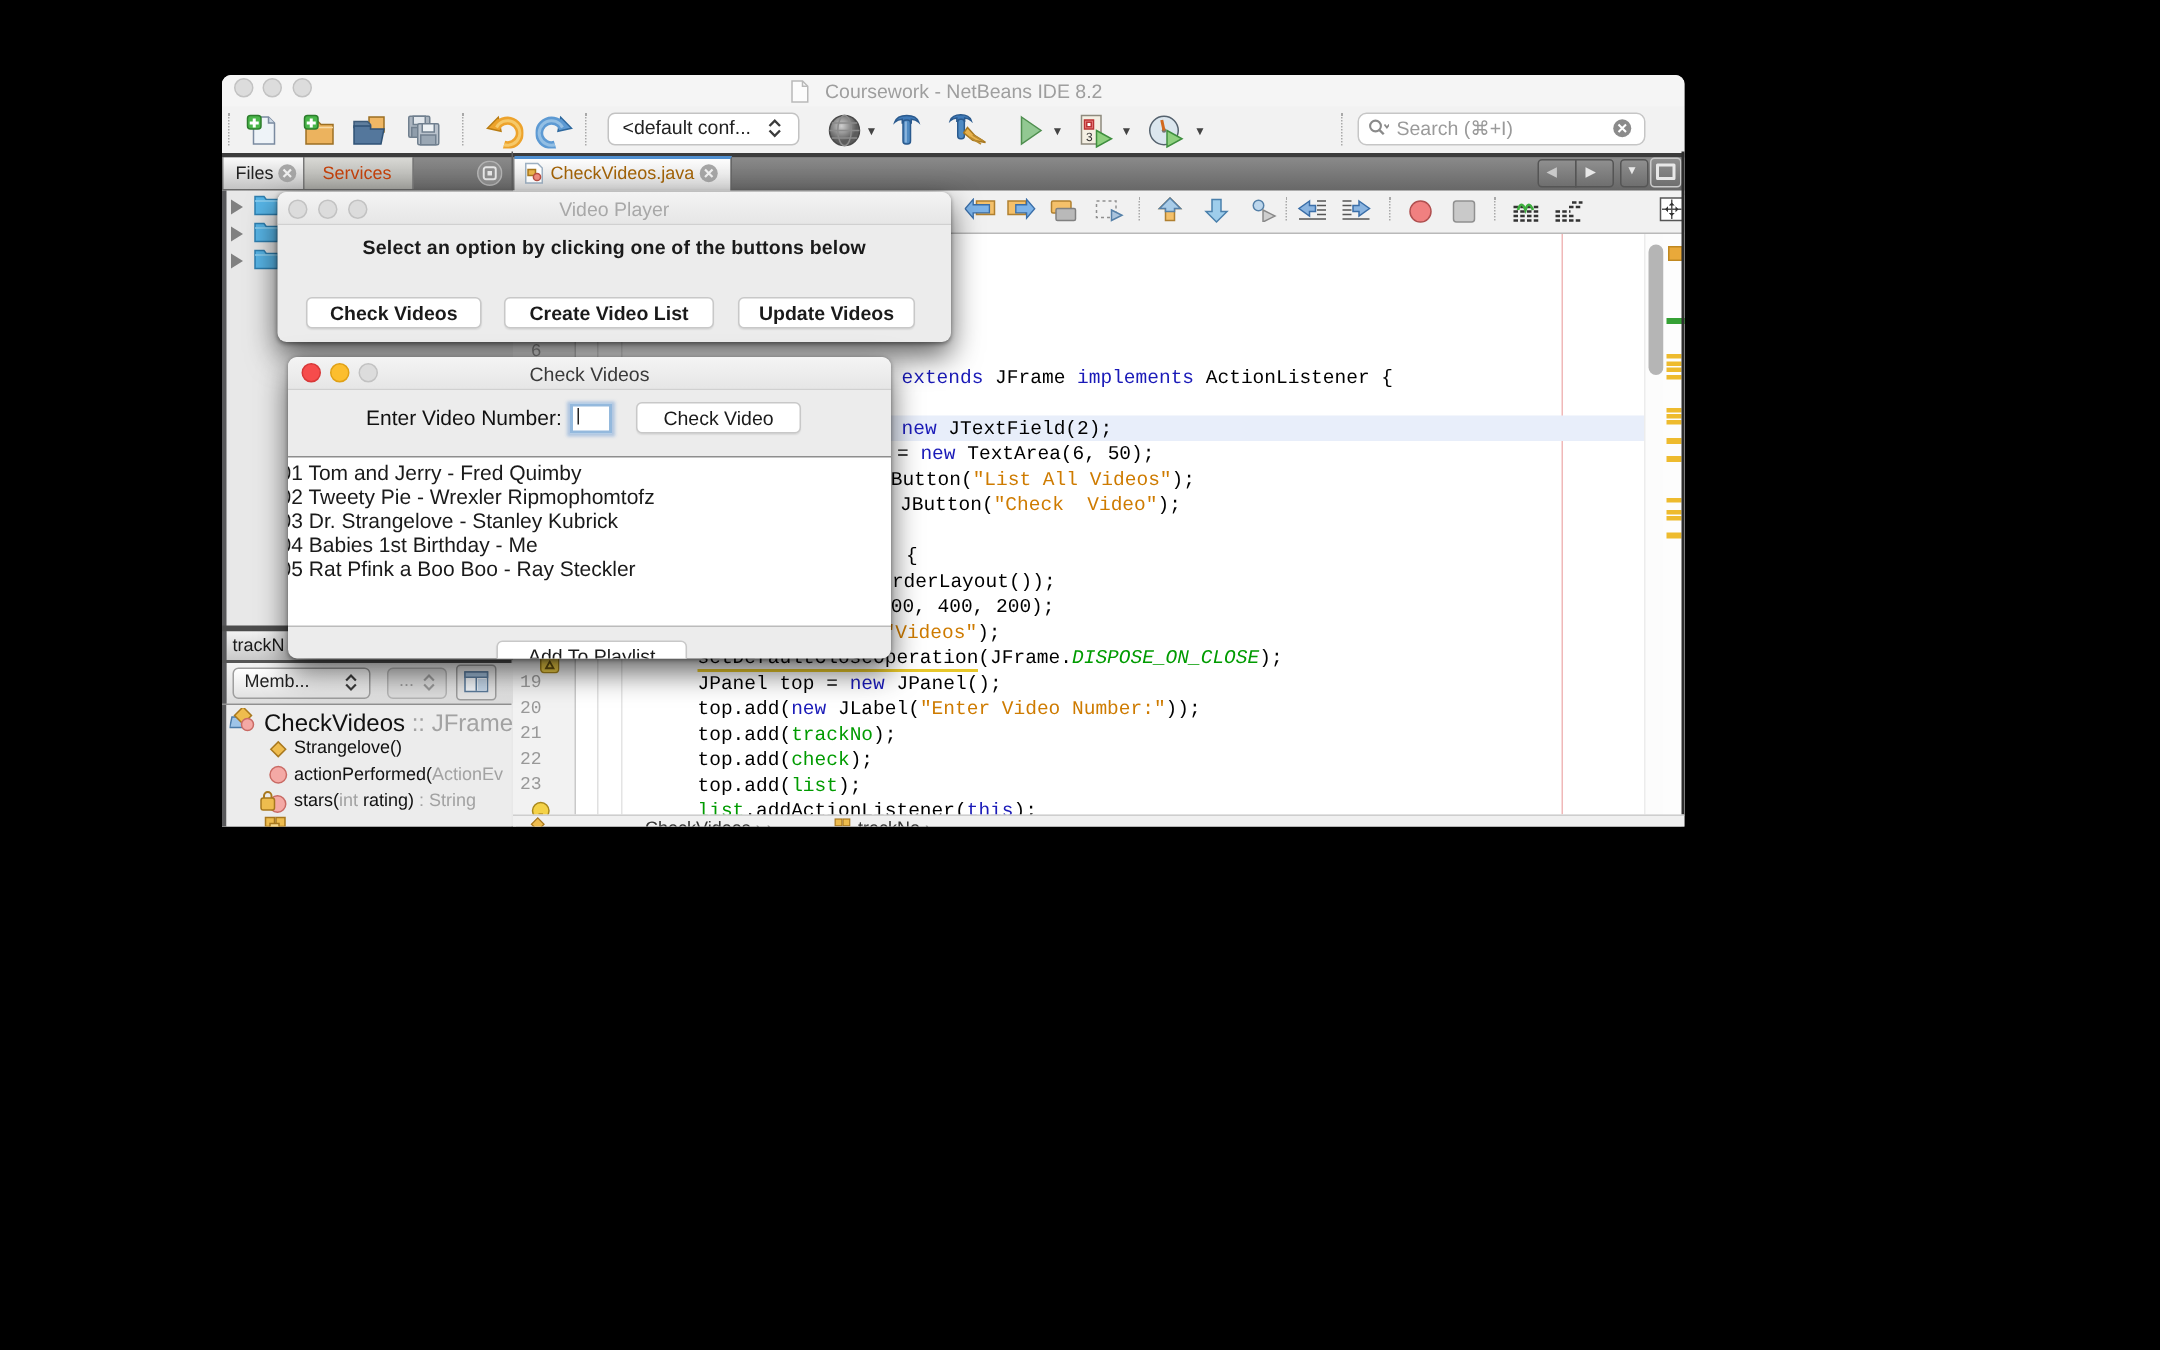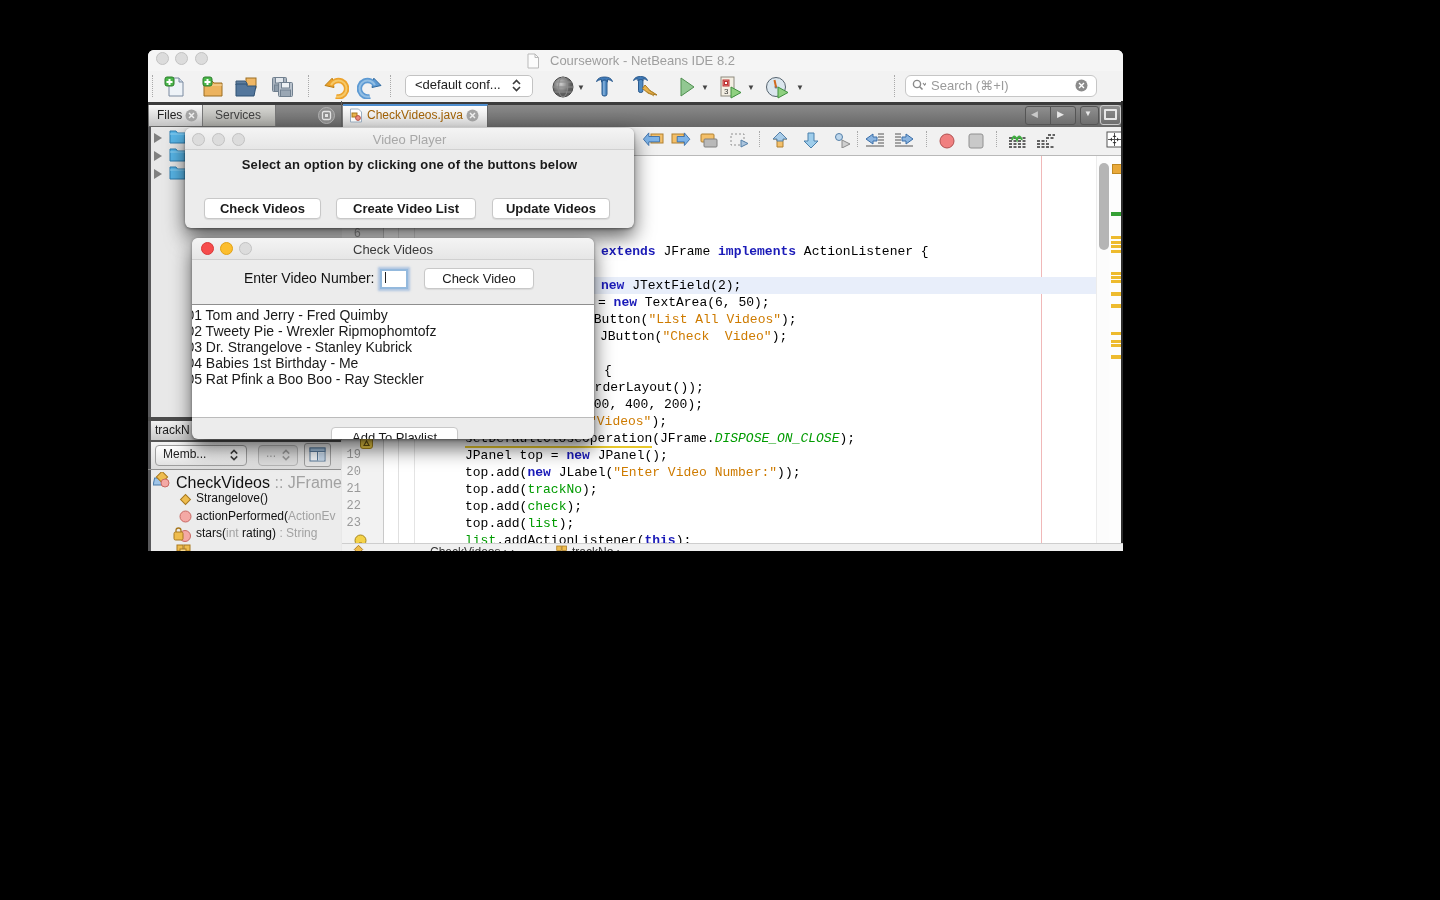--- a/index.html
+++ b/index.html
@@ -9,21 +9,21 @@
   
   #nb{left:148px;top:50px;width:975px;height:501px;border-radius:6px 6px 0 0;
       background:#f3f3f3;overflow:hidden;}
   .tl{position:absolute;border-radius:50%;width:12px;height:12px;}
   .tl.gray{background:#dcdcdc;border:1px solid #c2c2c2;width:11px;height:11px;}
   
   .vsep{position:absolute;width:1px;border-left:1px dotted #a9a9a9;}
   
   .cl{position:absolute;font-family:"Liberation Mono",monospace;font-size:13px;
       line-height:17px;white-space:pre;color:#000;}
-  .k{color:#1a1ab8;font-weight:bold;}
+  .k{color:#1a1ab8;font-weight:normal;}
   .s{color:#ce7b00;}
   .f{color:#009b00;}
   .sf{color:#009b00;font-style:italic;}
   .num{position:absolute;font-family:"Liberation Mono",monospace;font-size:12px;
        line-height:17px;color:#999;width:24px;text-align:right;}
   
   .macwin{position:absolute;background:#ececec;border-radius:6px;
           box-shadow:0 9px 20px rgba(0,0,0,.62), 0 1px 3px rgba(0,0,0,.4);}
   .mtitle{position:absolute;left:0;right:0;top:0;height:21px;border-radius:6px 6px 0 0;
           background:linear-gradient(#f4f4f4,#e6e6e6);border-bottom:1px solid #d0d0d0;}
@@ -171,21 +171,21 @@
        background:linear-gradient(#8a8a8a,#646464);border-top:3px solid #3c3c3c;border-bottom:1px solid #3a3a3a;"></div>
   
   <div class="abs" style="left:1px;top:55px;width:53px;height:21px;background:linear-gradient(#fafafa,#c4c4c4);border-right:1px solid #777;"></div>
   <div class="abs" style="left:9px;top:58px;font-size:12px;color:#222;">Files</div>
   <svg class="abs" style="left:37px;top:59px;" width="13" height="13" viewBox="0 0 13 13">
     <circle cx="6.5" cy="6.5" r="6" fill="#a5a5a5"></circle>
     <path d="M4 4 l5 5 M9 4 l-5 5" stroke="#efefef" stroke-width="1.5"></path>
   </svg>
   
   <div class="abs" style="left:55px;top:55px;width:72px;height:21px;background:linear-gradient(#d9d9d5,#a7a7a3);border-right:1px solid #777;"></div>
-  <div class="abs" style="left:67px;top:58px;font-size:12px;color:#404040;">Services</div>
+  <div class="abs" style="left:67px;top:58px;font-size:12px;color:#c2410c;">Services</div>
   
   <svg class="abs" style="left:170px;top:57px;" width="17" height="17" viewBox="0 0 17 17">
     <circle cx="8.5" cy="8.5" r="8" fill="#8e8e8e" stroke="#b2b2b2" stroke-width="1"></circle>
     <rect x="4.5" y="4.5" width="8" height="8" rx="1.5" fill="none" stroke="#e6e6e6" stroke-width="1.3"></rect>
     <rect x="7" y="7" width="3" height="3" fill="#e6e6e6"></rect>
   </svg>
   
   <div class="abs" style="left:193px;top:51px;width:1px;height:450px;background:#5f5f5f;"></div>
 
   

